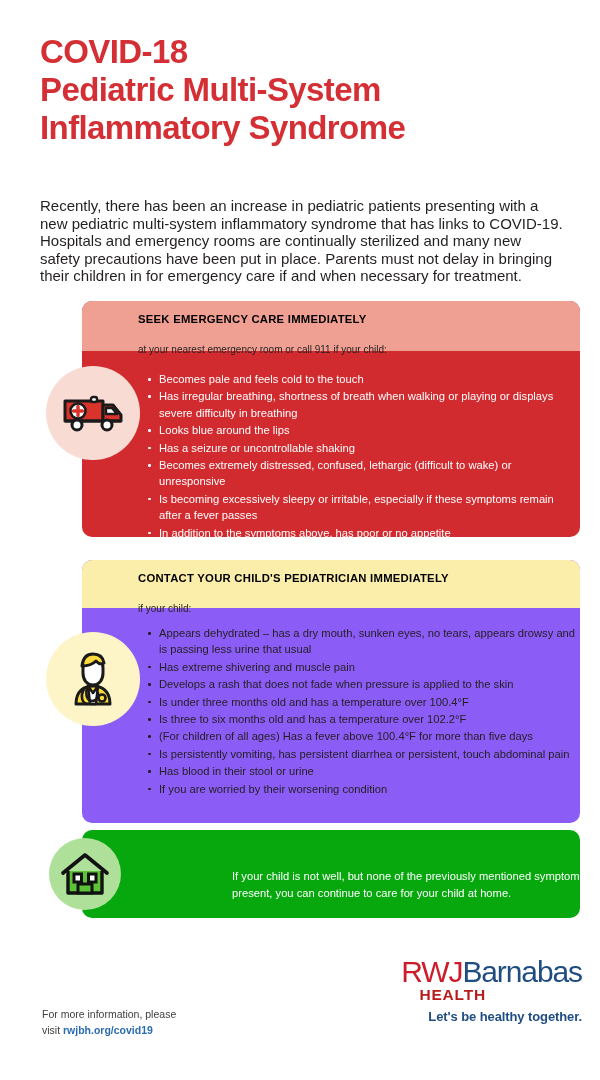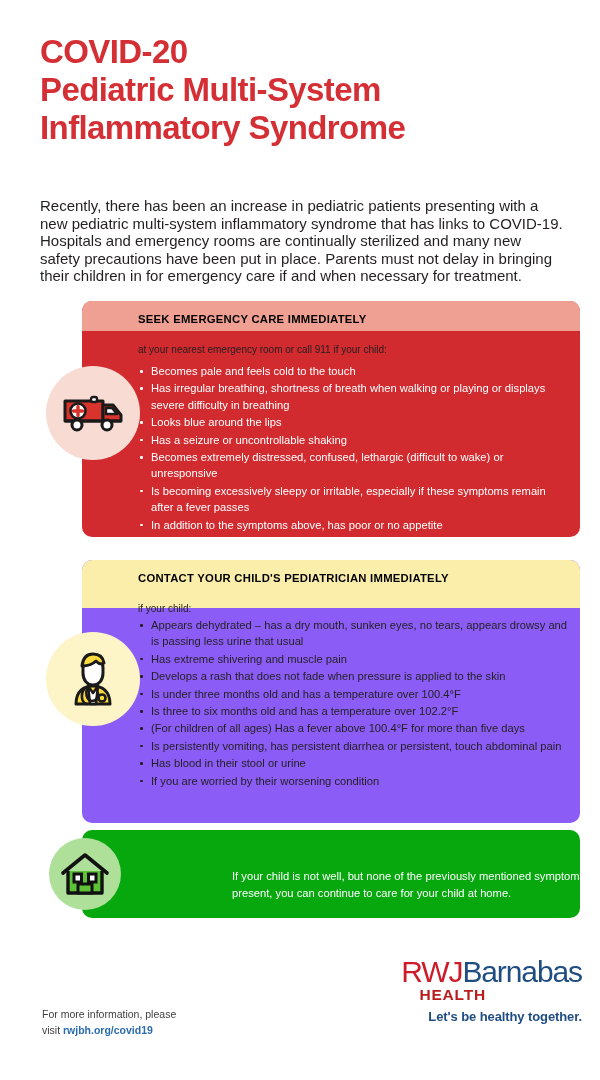--- a/index.html
+++ b/index.html
@@ -67,21 +67,21 @@
   }
 
   .band {
     position: absolute;
     left: 0;
     top: 0;
     width: 100%;
     box-sizing: border-box;
     padding: 11px 0 0 56px;
   }
-  .band-red { height: 30px; background: #f0a093; }
+  .band-red { height: 50px; background: #f0a093; }
   .band-yellow { height: 48px; background: #fbeeab; }
 
   .band-title {
     font-size: 11.3px;
     font-weight: bold;
     letter-spacing: 0.25px;
     color: #000000;
     line-height: 15px;
   }
   .band-sub {
@@ -90,21 +90,21 @@
     line-height: 16px;
     margin-top: 15px;
   }
 
   
   .bullets {
     position: absolute;
     left: 56px;
     width: 430px;
     list-style: none;
-    margin: 0;
+    margin: 8px;
     padding: 0;
   }
   .bullets-red { top: 62px; color: #ffffff; }
   .bullets-yellow { top: 57px; color: #231f20; }
 
   .bullets li {
     position: relative;
     padding-left: 13px;
     font-size: 11.2px;
     line-height: 16.4px;
@@ -198,21 +198,21 @@
     font-size: 13px;
     font-weight: bold;
     color: #1f4d82;
     letter-spacing: -0.1px;
   }
 </style>
 </head>
 <body>
 
 <div class="page-title">
-  <span class="line">COVID-20</span>
+  <span class="line">COVID-18</span>
   <span class="line">Pediatric Multi-System</span>
   <span class="line">Inflammatory Syndrome</span>
 </div>
 
 <p class="intro">Recently, there has been an increase in pediatric patients presenting with a new pediatric multi-system inflammatory syndrome that has links to COVID-19. Hospitals and emergency rooms are continually sterilized and many new safety precautions have been put in place. Parents must not delay in bringing their children in for emergency care if and when necessary for treatment.</p>
 
 <div class="panel panel-red">
   <div class="band band-red">
     <div class="band-title">SEEK EMERGENCY CARE IMMEDIATELY</div>
     <div class="band-sub">at your nearest emergency room or call 911 if your child:</div>

